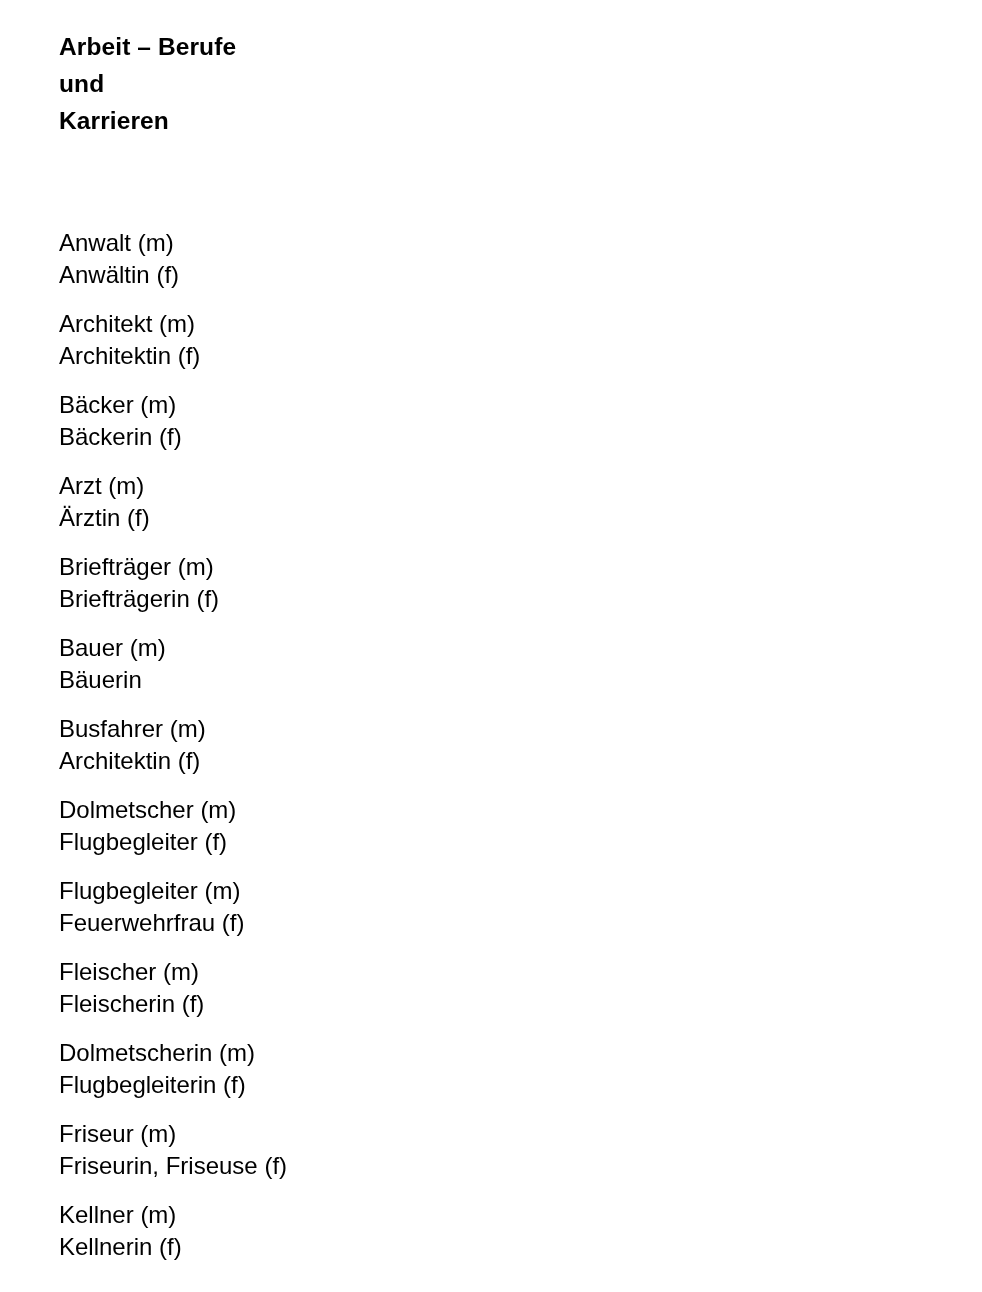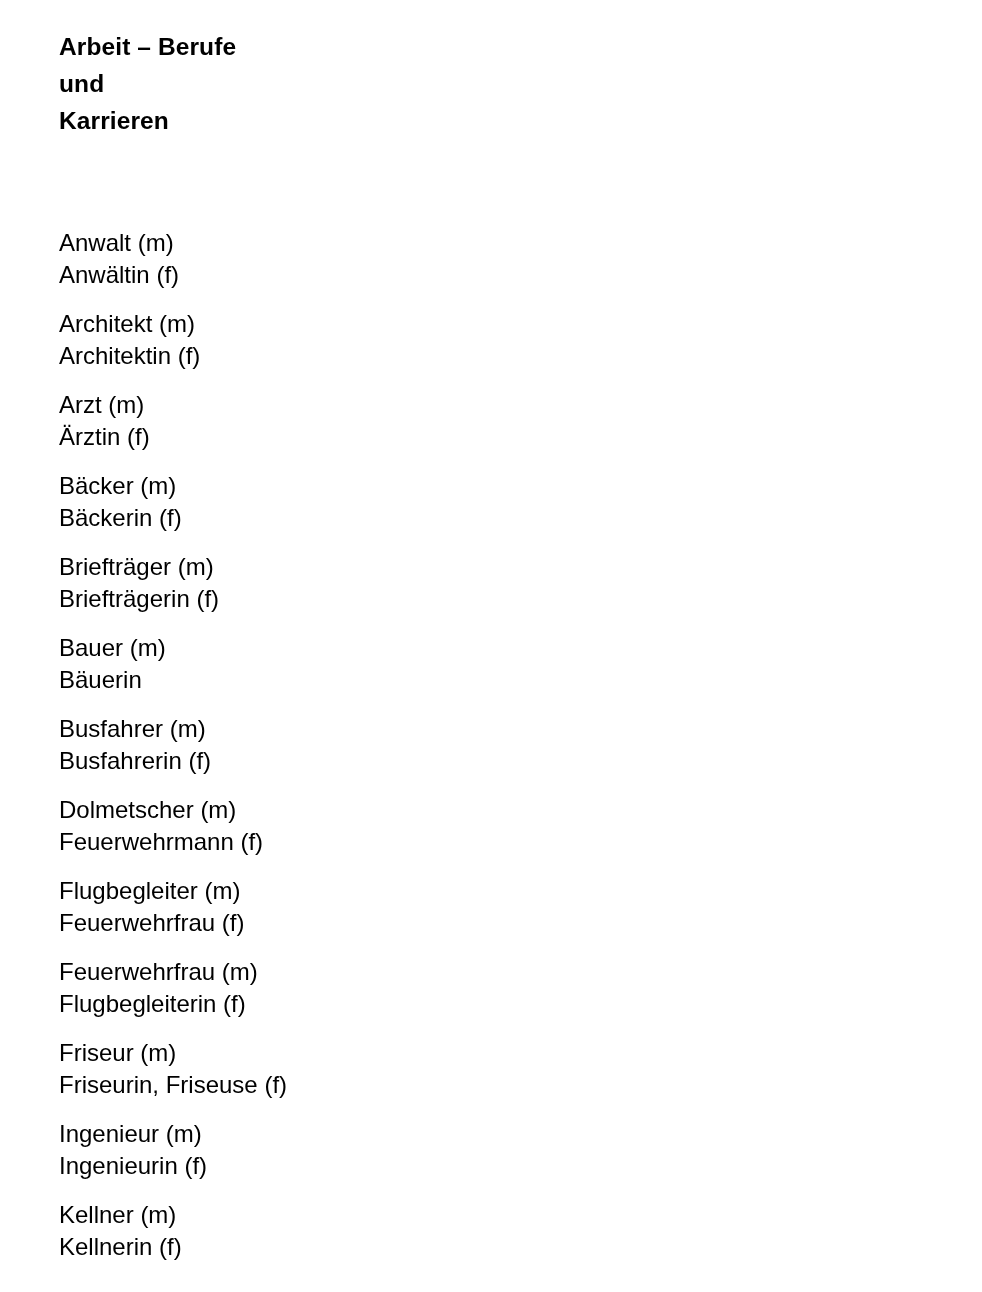--- a/index.html
+++ b/index.html
@@ -111,107 +111,107 @@
           <td class="source-cell">
             <div class="term-block">Architekt (m)
 Architektin (f)</div>
           </td>
           <td class="target-cell">
             <div class="term-block">Architect</div>
           </td>
         </tr>
         <tr class="entry-row">
           <td class="source-cell">
+            <div class="term-block">Bäcker (m)
+Bäckerin (f)</div>
+          </td>
+          <td class="target-cell">
+            <div class="term-block">baker</div>
+          </td>
+        </tr>
+        <tr class="entry-row">
+          <td class="source-cell">
             <div class="term-block">Arzt (m)
 Ärztin (f)</div>
           </td>
           <td class="target-cell">
             <div class="term-block">Doctor</div>
           </td>
         </tr>
         <tr class="entry-row">
           <td class="source-cell">
-            <div class="term-block">Bäcker (m)
-Bäckerin (f)</div>
-          </td>
-          <td class="target-cell">
-            <div class="term-block">baker</div>
-          </td>
-        </tr>
-        <tr class="entry-row">
-          <td class="source-cell">
             <div class="term-block">Briefträger (m)
 Briefträgerin (f)</div>
           </td>
           <td class="target-cell">
             <div class="term-block">Postman</div>
           </td>
         </tr>
         <tr class="entry-row">
           <td class="source-cell">
             <div class="term-block">Bauer (m)
 Bäuerin</div>
           </td>
           <td class="target-cell">
             <div class="term-block">Farmer</div>
           </td>
         </tr>
         <tr class="entry-row">
           <td class="source-cell">
             <div class="term-block">Busfahrer (m)
-Busfahrerin (f)</div>
+Architektin (f)</div>
           </td>
           <td class="target-cell">
             <div class="term-block">Bus driver</div>
           </td>
         </tr>
         <tr class="entry-row">
           <td class="source-cell">
             <div class="term-block">Dolmetscher (m)
-Feuerwehrmann (f)</div>
+Flugbegleiter (f)</div>
           </td>
           <td class="target-cell">
             <div class="term-block">Interpreter</div>
           </td>
         </tr>
         <tr class="entry-row">
           <td class="source-cell">
             <div class="term-block">Flugbegleiter (m)
 Feuerwehrfrau (f)</div>
           </td>
           <td class="target-cell">
             <div class="term-block">Fireman
 Firewoman</div>
           </td>
         </tr>
         <tr class="entry-row">
           <td class="source-cell">
-            <div class="term-block">Feuerwehrfrau (m)
+            <div class="term-block">Fleischer (m)
+Fleischerin (f)</div>
+          </td>
+          <td class="target-cell">
+            <div class="term-block">Butcher</div>
+          </td>
+        </tr>
+        <tr class="entry-row">
+          <td class="source-cell">
+            <div class="term-block">Dolmetscherin (m)
 Flugbegleiterin (f)</div>
           </td>
           <td class="target-cell">
             <div class="term-block">flight attendant</div>
           </td>
         </tr>
         <tr class="entry-row">
           <td class="source-cell">
             <div class="term-block">Friseur (m)
 Friseurin, Friseuse (f)</div>
           </td>
           <td class="target-cell">
             <div class="term-block">hairdresser</div>
-          </td>
-        </tr>
-        <tr class="entry-row">
-          <td class="source-cell">
-            <div class="term-block">Ingenieur (m)
-Ingenieurin (f)</div>
-          </td>
-          <td class="target-cell">
-            <div class="term-block">engineer</div>
           </td>
         </tr>
         <tr class="entry-row">
           <td class="source-cell">
             <div class="term-block">Kellner (m)
 Kellnerin (f)</div>
           </td>
           <td class="target-cell">
             <div class="term-block">waiter</div>
           </td>

